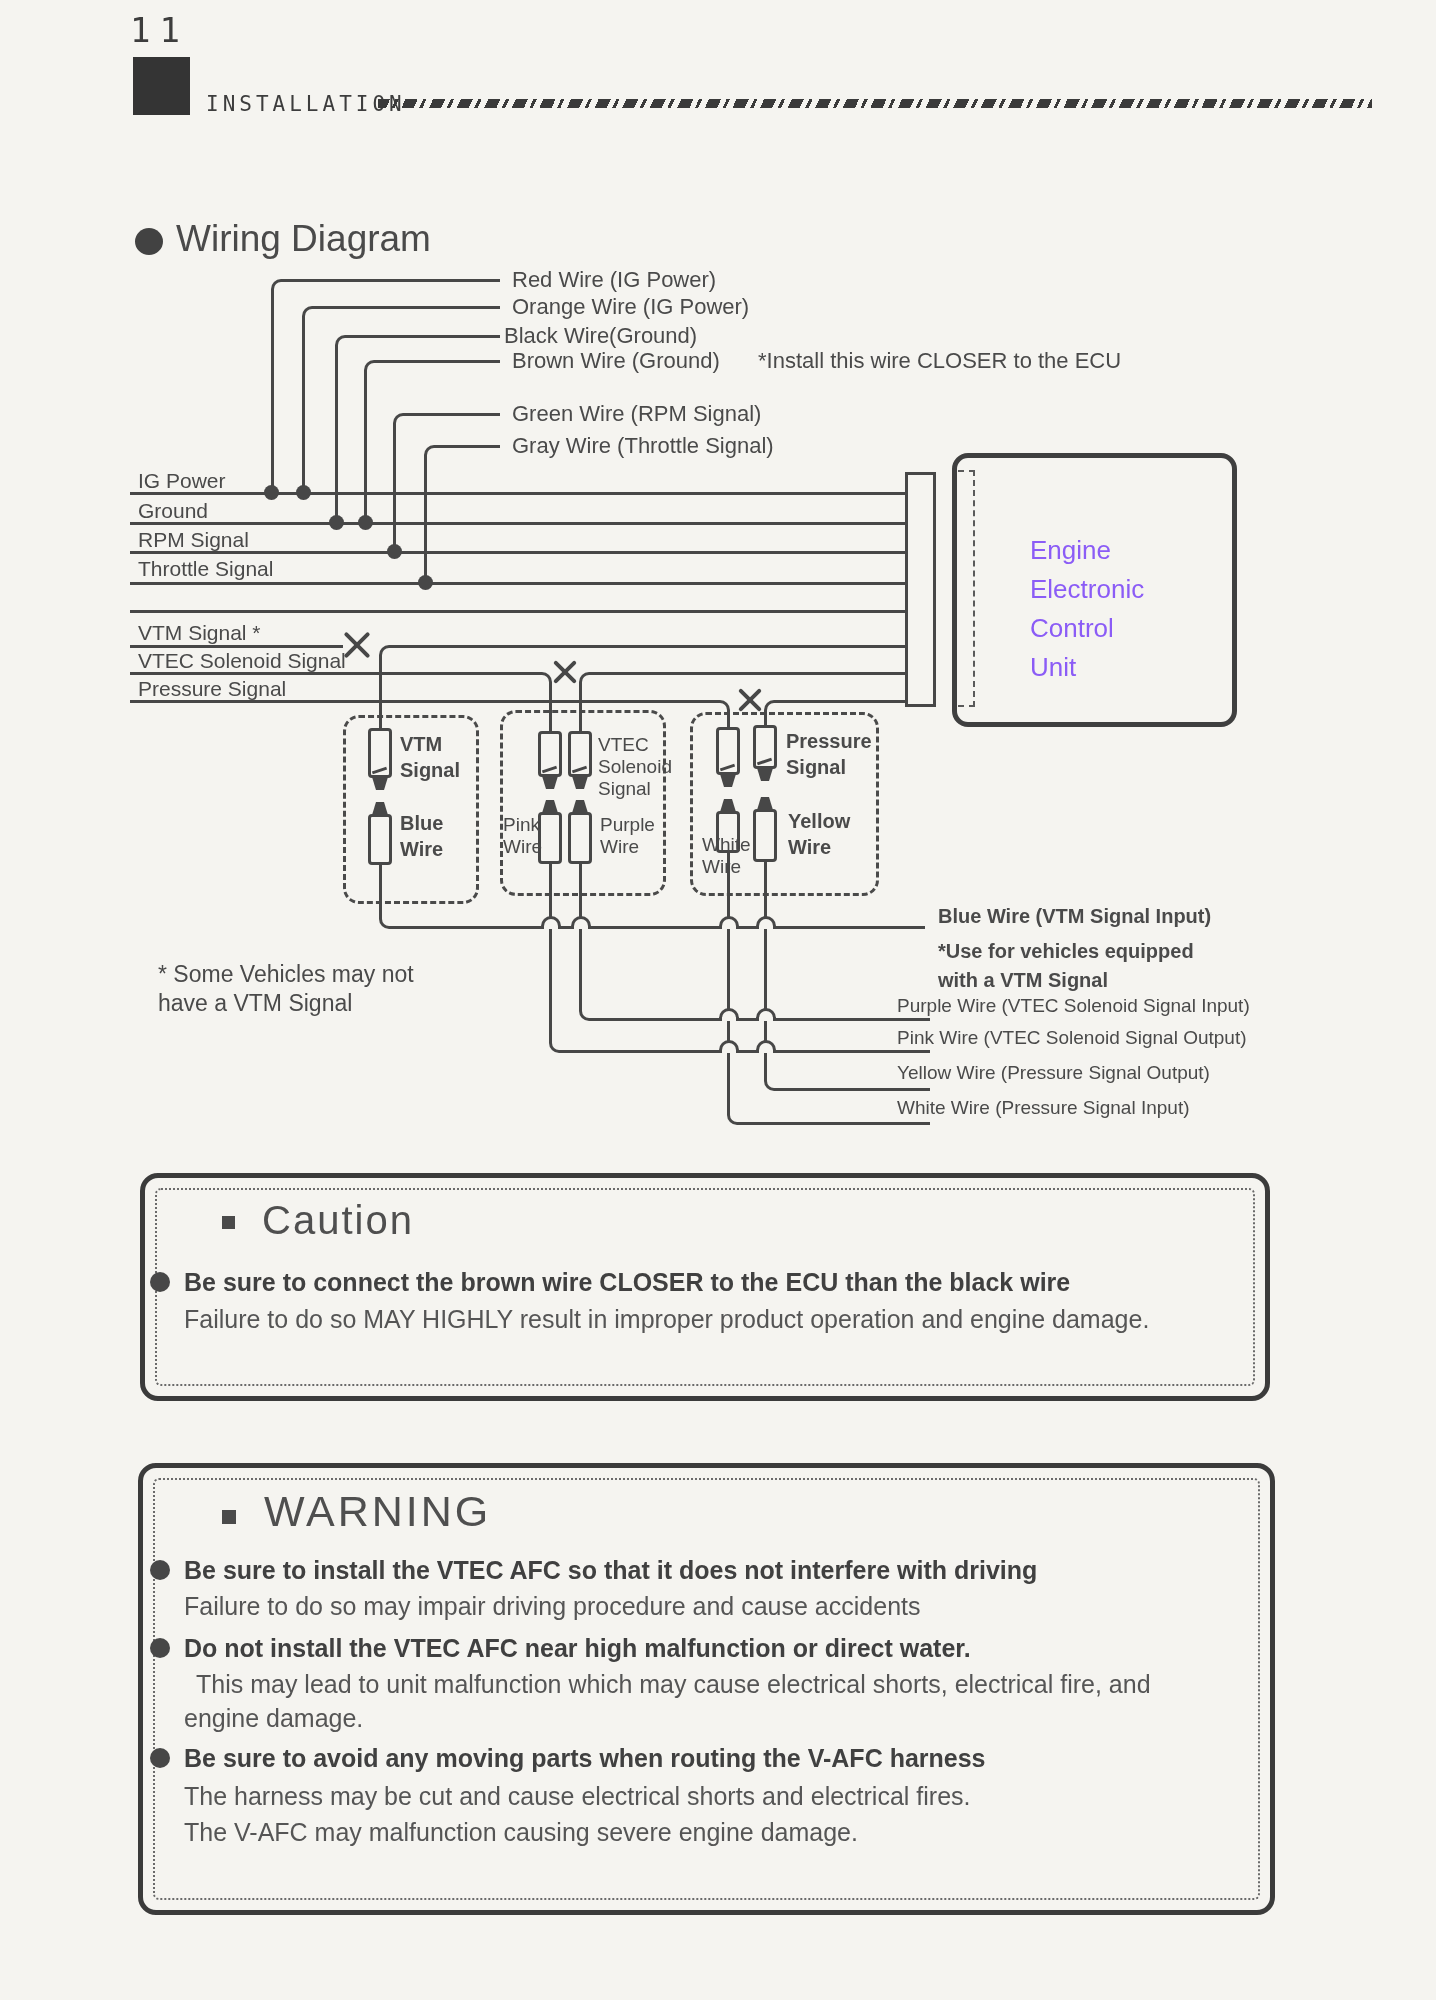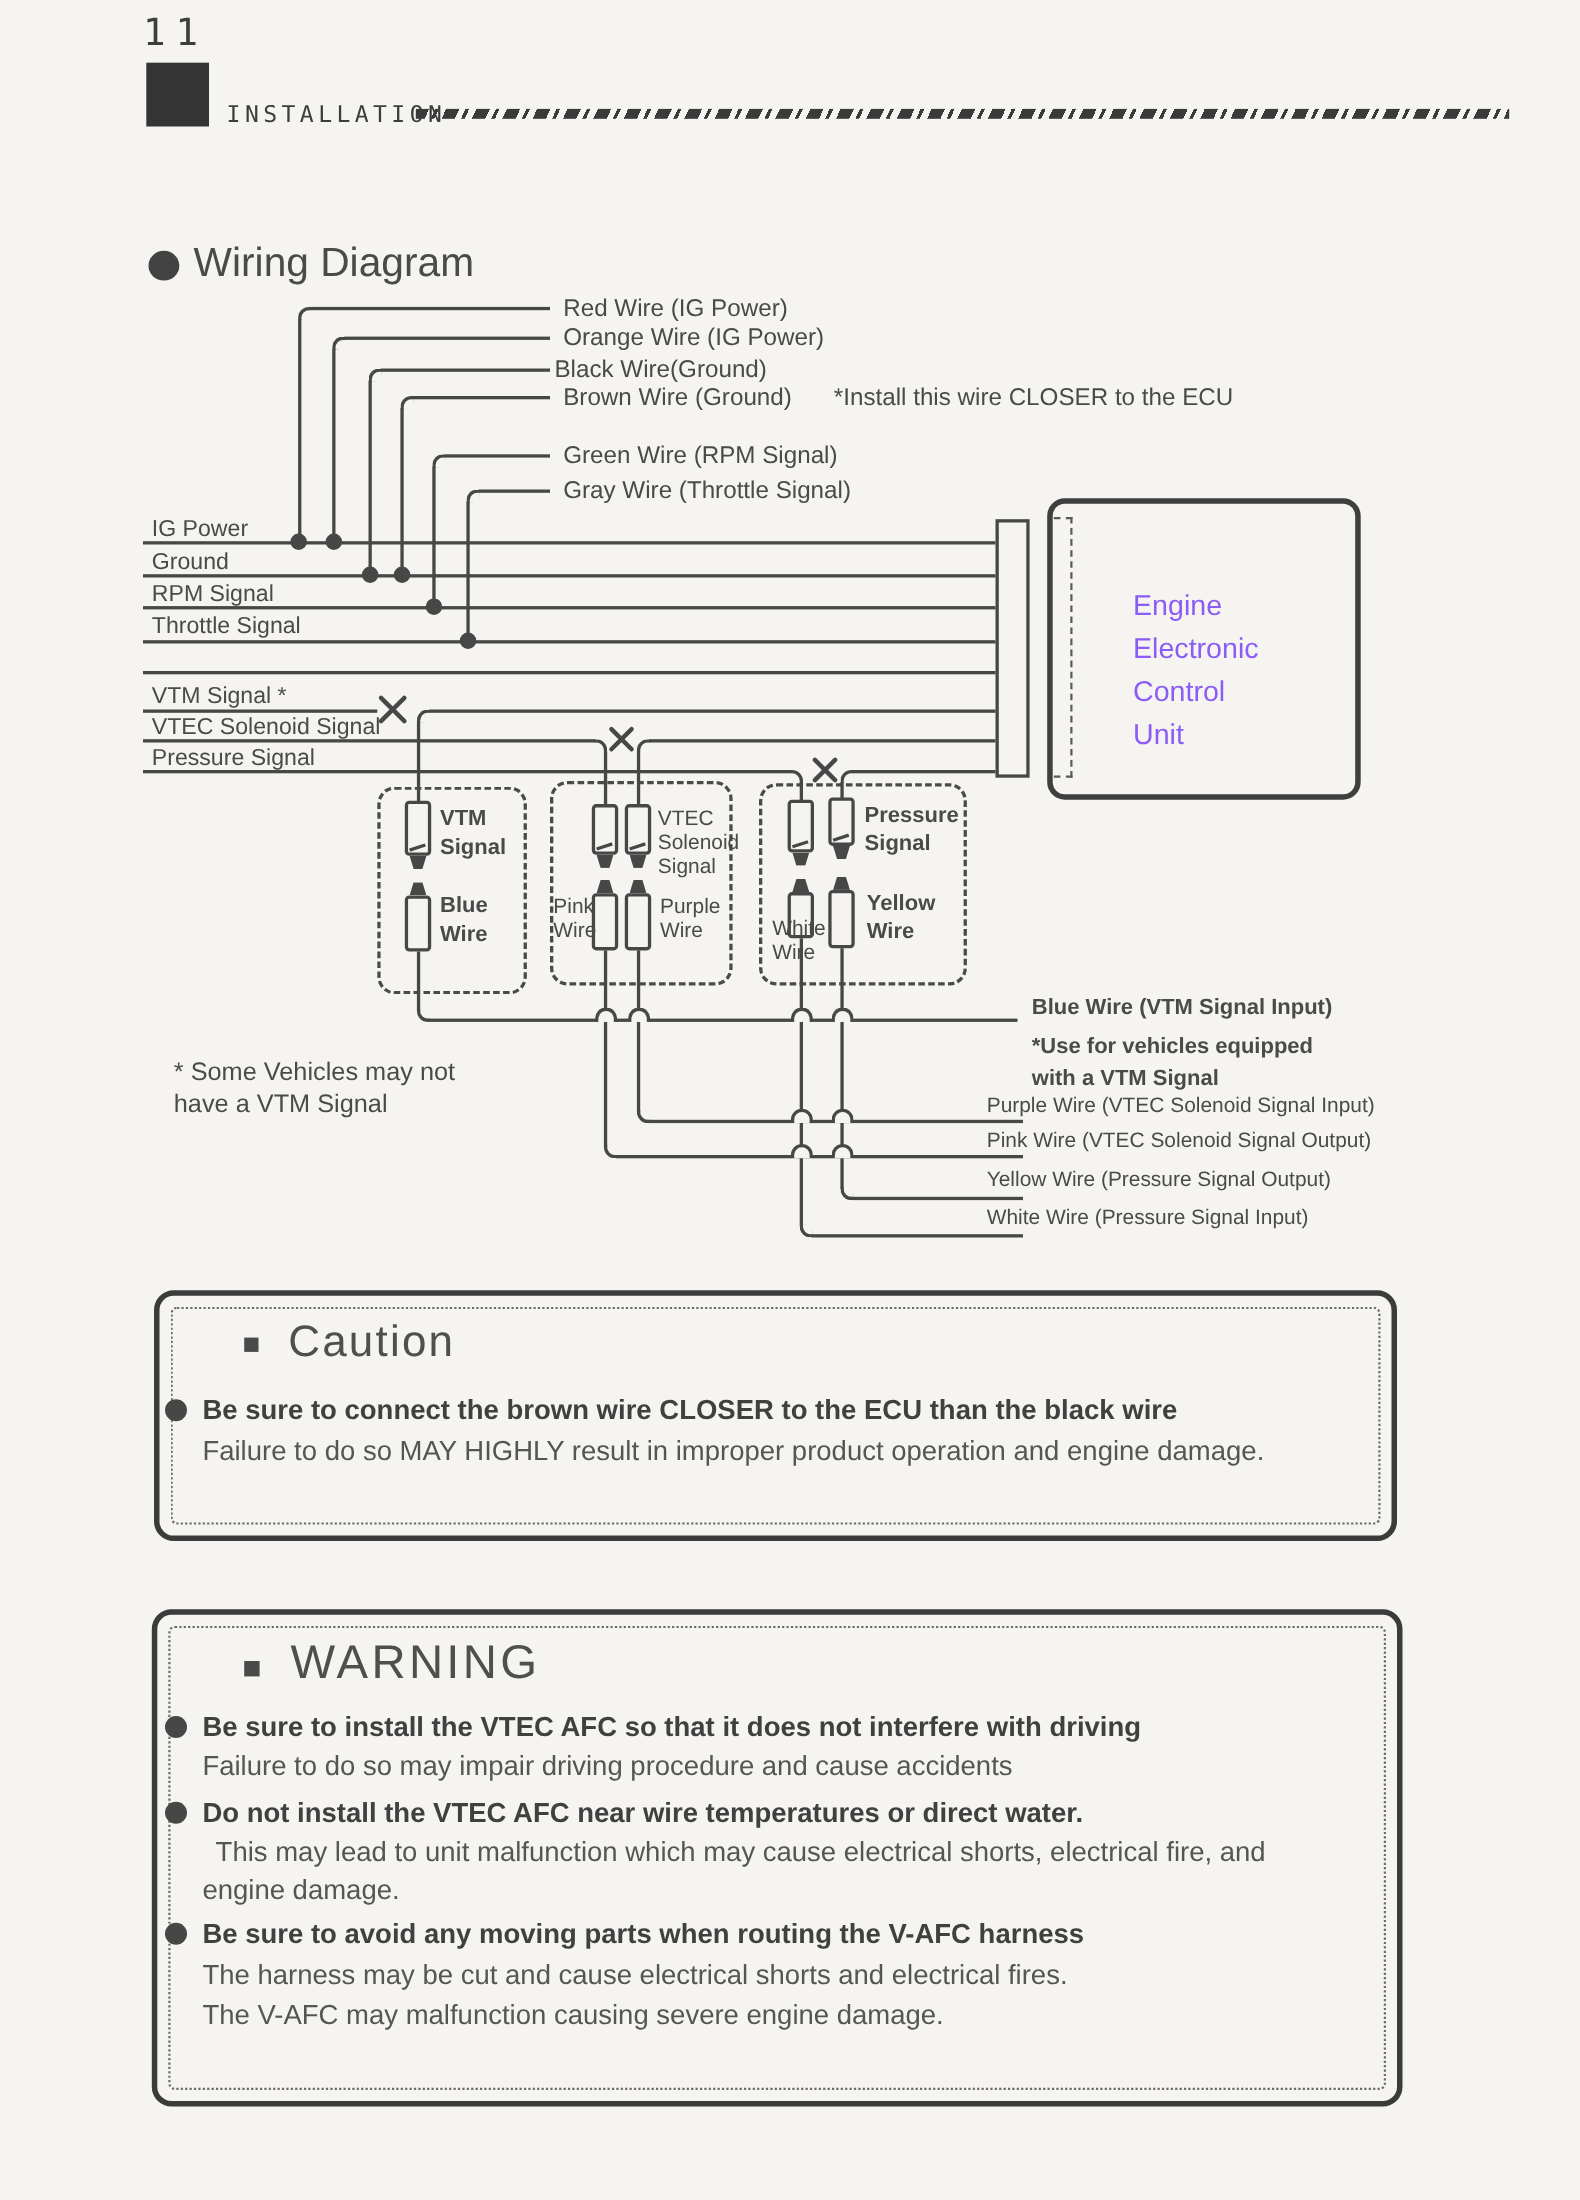--- a/index.html
+++ b/index.html
@@ -240,20 +240,20 @@
   <div class="dotted"></div>
 </div>
 <div class="sq" style="left:222px;top:1510px;width:14px;height:14px;"></div>
 <div class="title-txt" style="left:264px;top:1487px;font-size:43px;letter-spacing:3px;">WARNING</div>
 
 <div class="bullet" style="left:150px;top:1560px;"></div>
 <div class="btxt" style="left:184px;top:1556px;">Be sure to install the VTEC AFC so that it does not interfere with driving</div>
 <div class="rtxt" style="left:184px;top:1592px;">Failure to do so may impair driving procedure and cause accidents</div>
 
 <div class="bullet" style="left:150px;top:1638px;"></div>
-<div class="btxt" style="left:184px;top:1634px;">Do not install the VTEC AFC near wire temperatures or direct water.</div>
+<div class="btxt" style="left:184px;top:1634px;">Do not install the VTEC AFC near high malfunction or direct water.</div>
 <div class="rtxt" style="left:196px;top:1670px;">This may lead to unit malfunction which may cause electrical shorts, electrical fire, and</div>
 <div class="rtxt" style="left:184px;top:1704px;">engine damage.</div>
 
 <div class="bullet" style="left:150px;top:1748px;"></div>
 <div class="btxt" style="left:184px;top:1744px;">Be sure to avoid any moving parts when routing the V-AFC harness</div>
 <div class="rtxt" style="left:184px;top:1782px;">The harness may be cut and cause electrical shorts and electrical fires.</div>
 <div class="rtxt" style="left:184px;top:1818px;">The V-AFC may malfunction causing severe engine damage.</div>
 
 </body></html>

